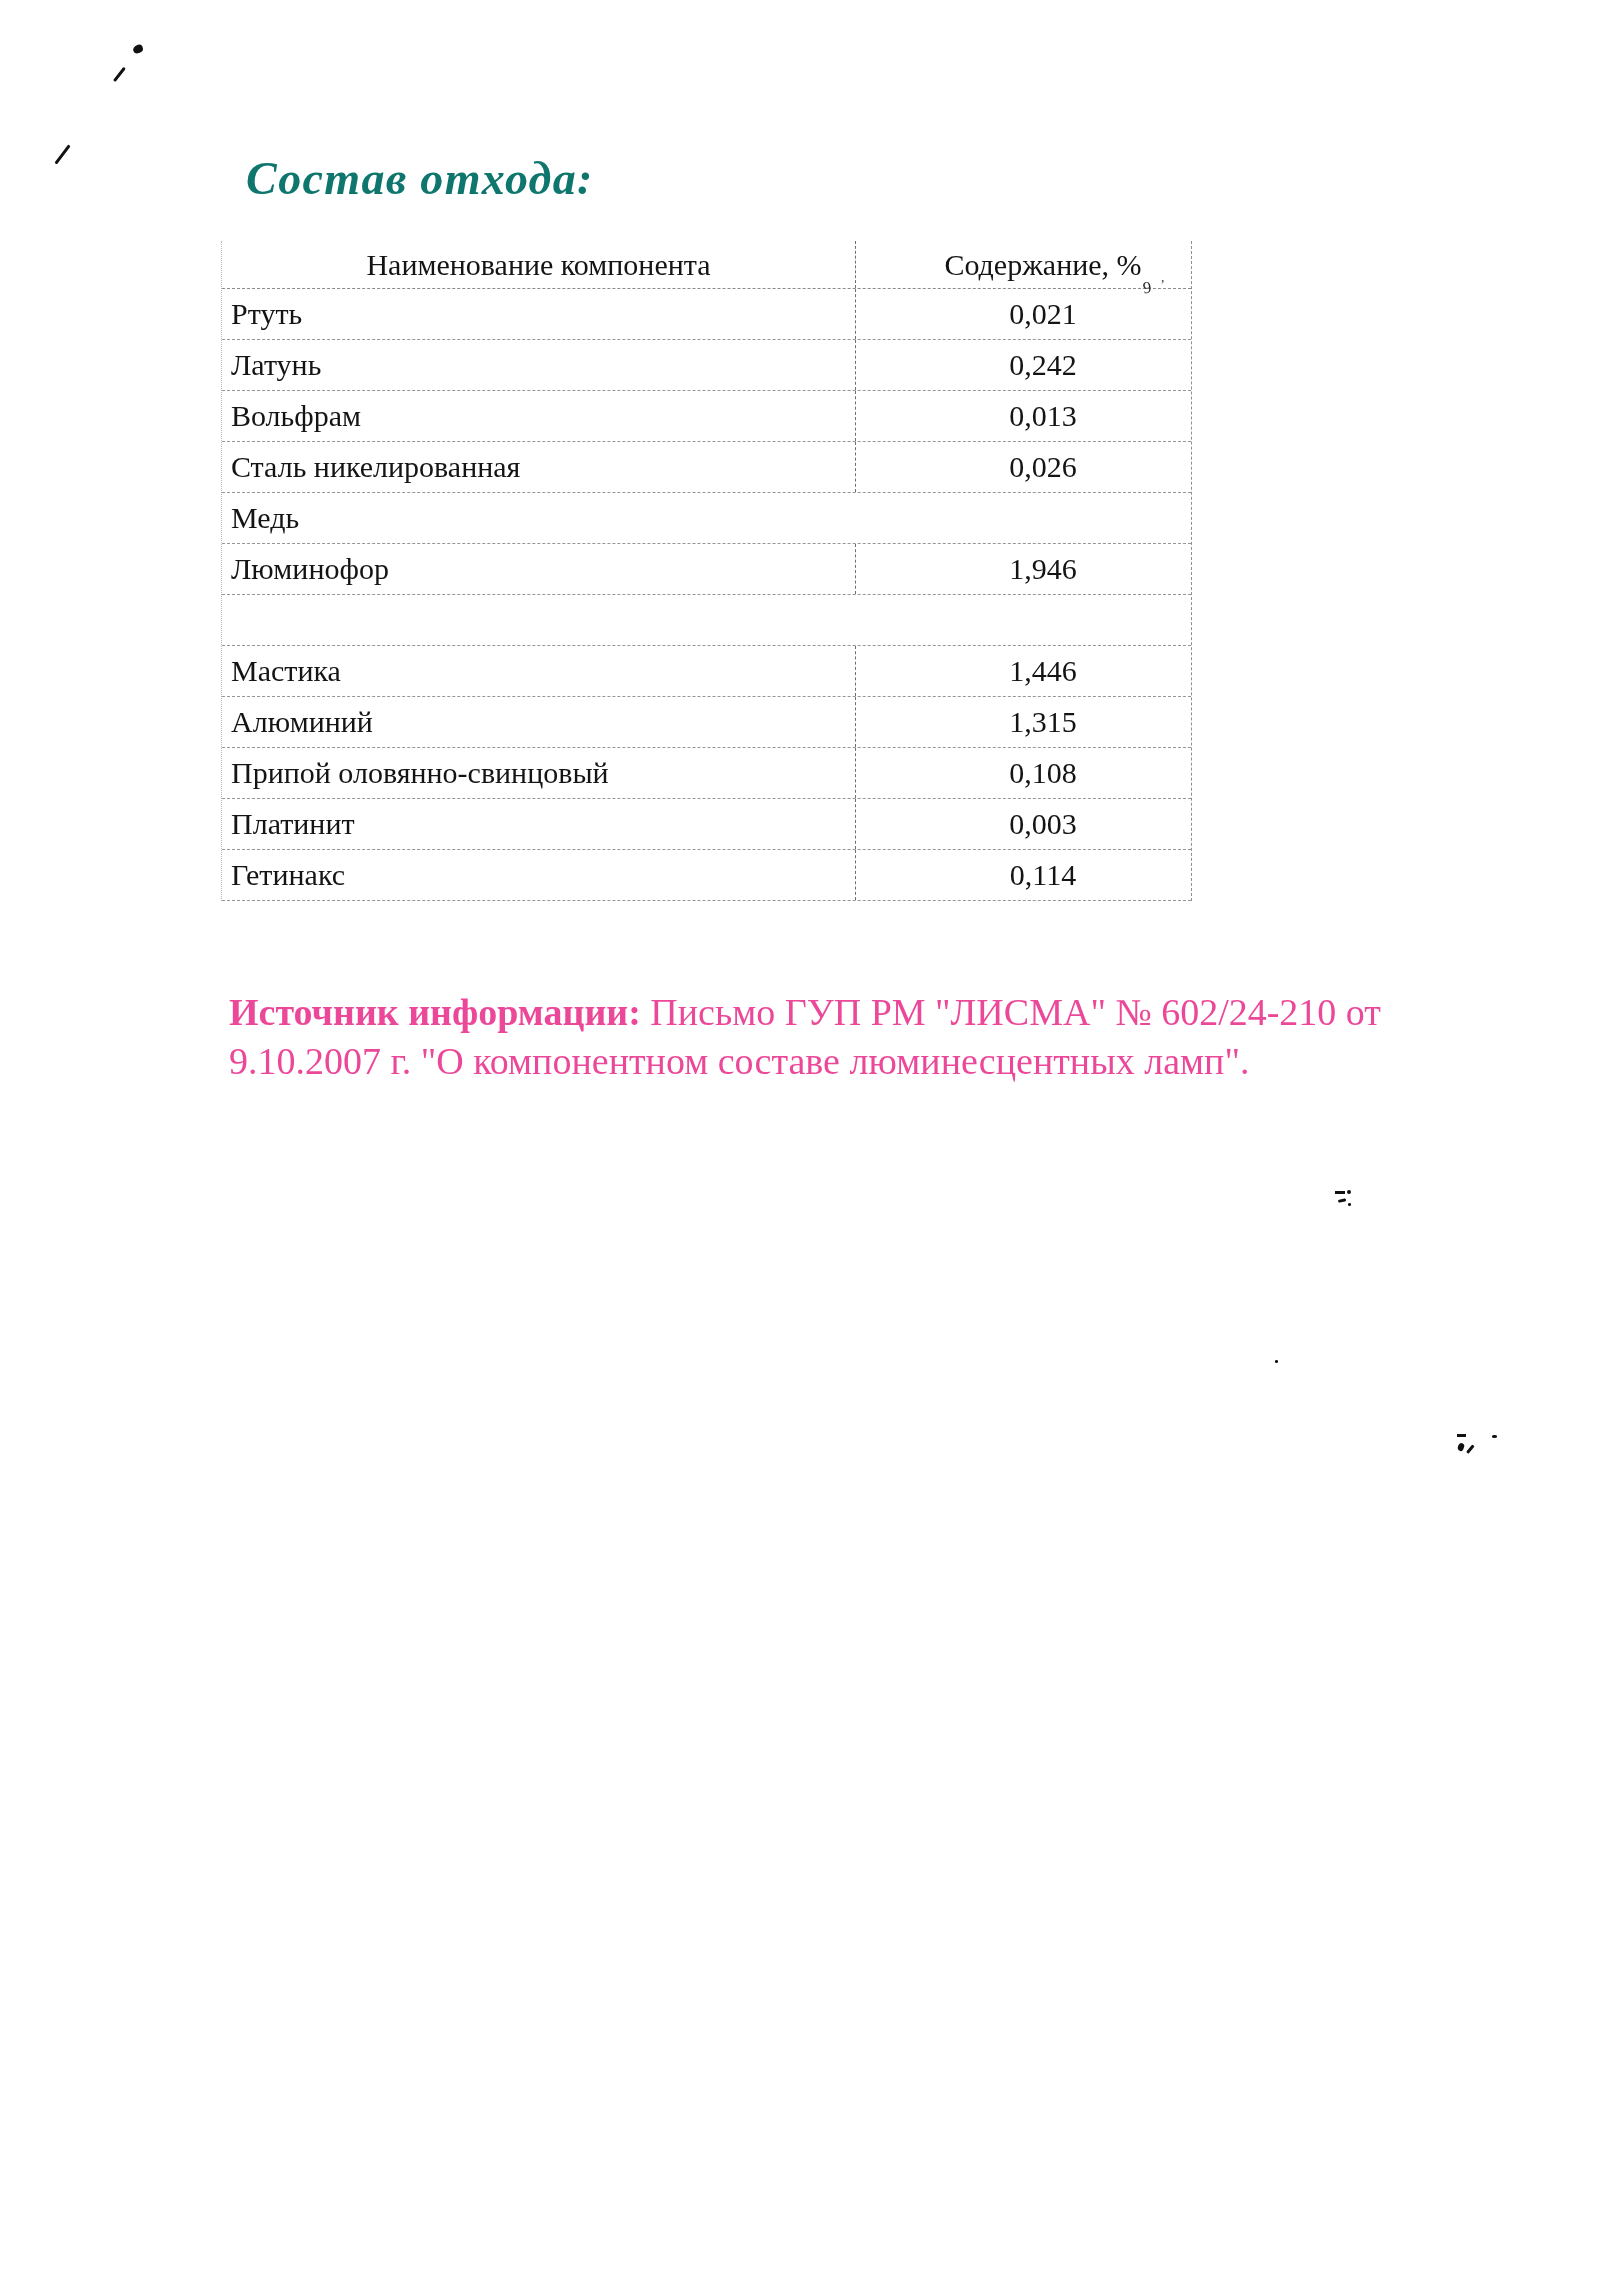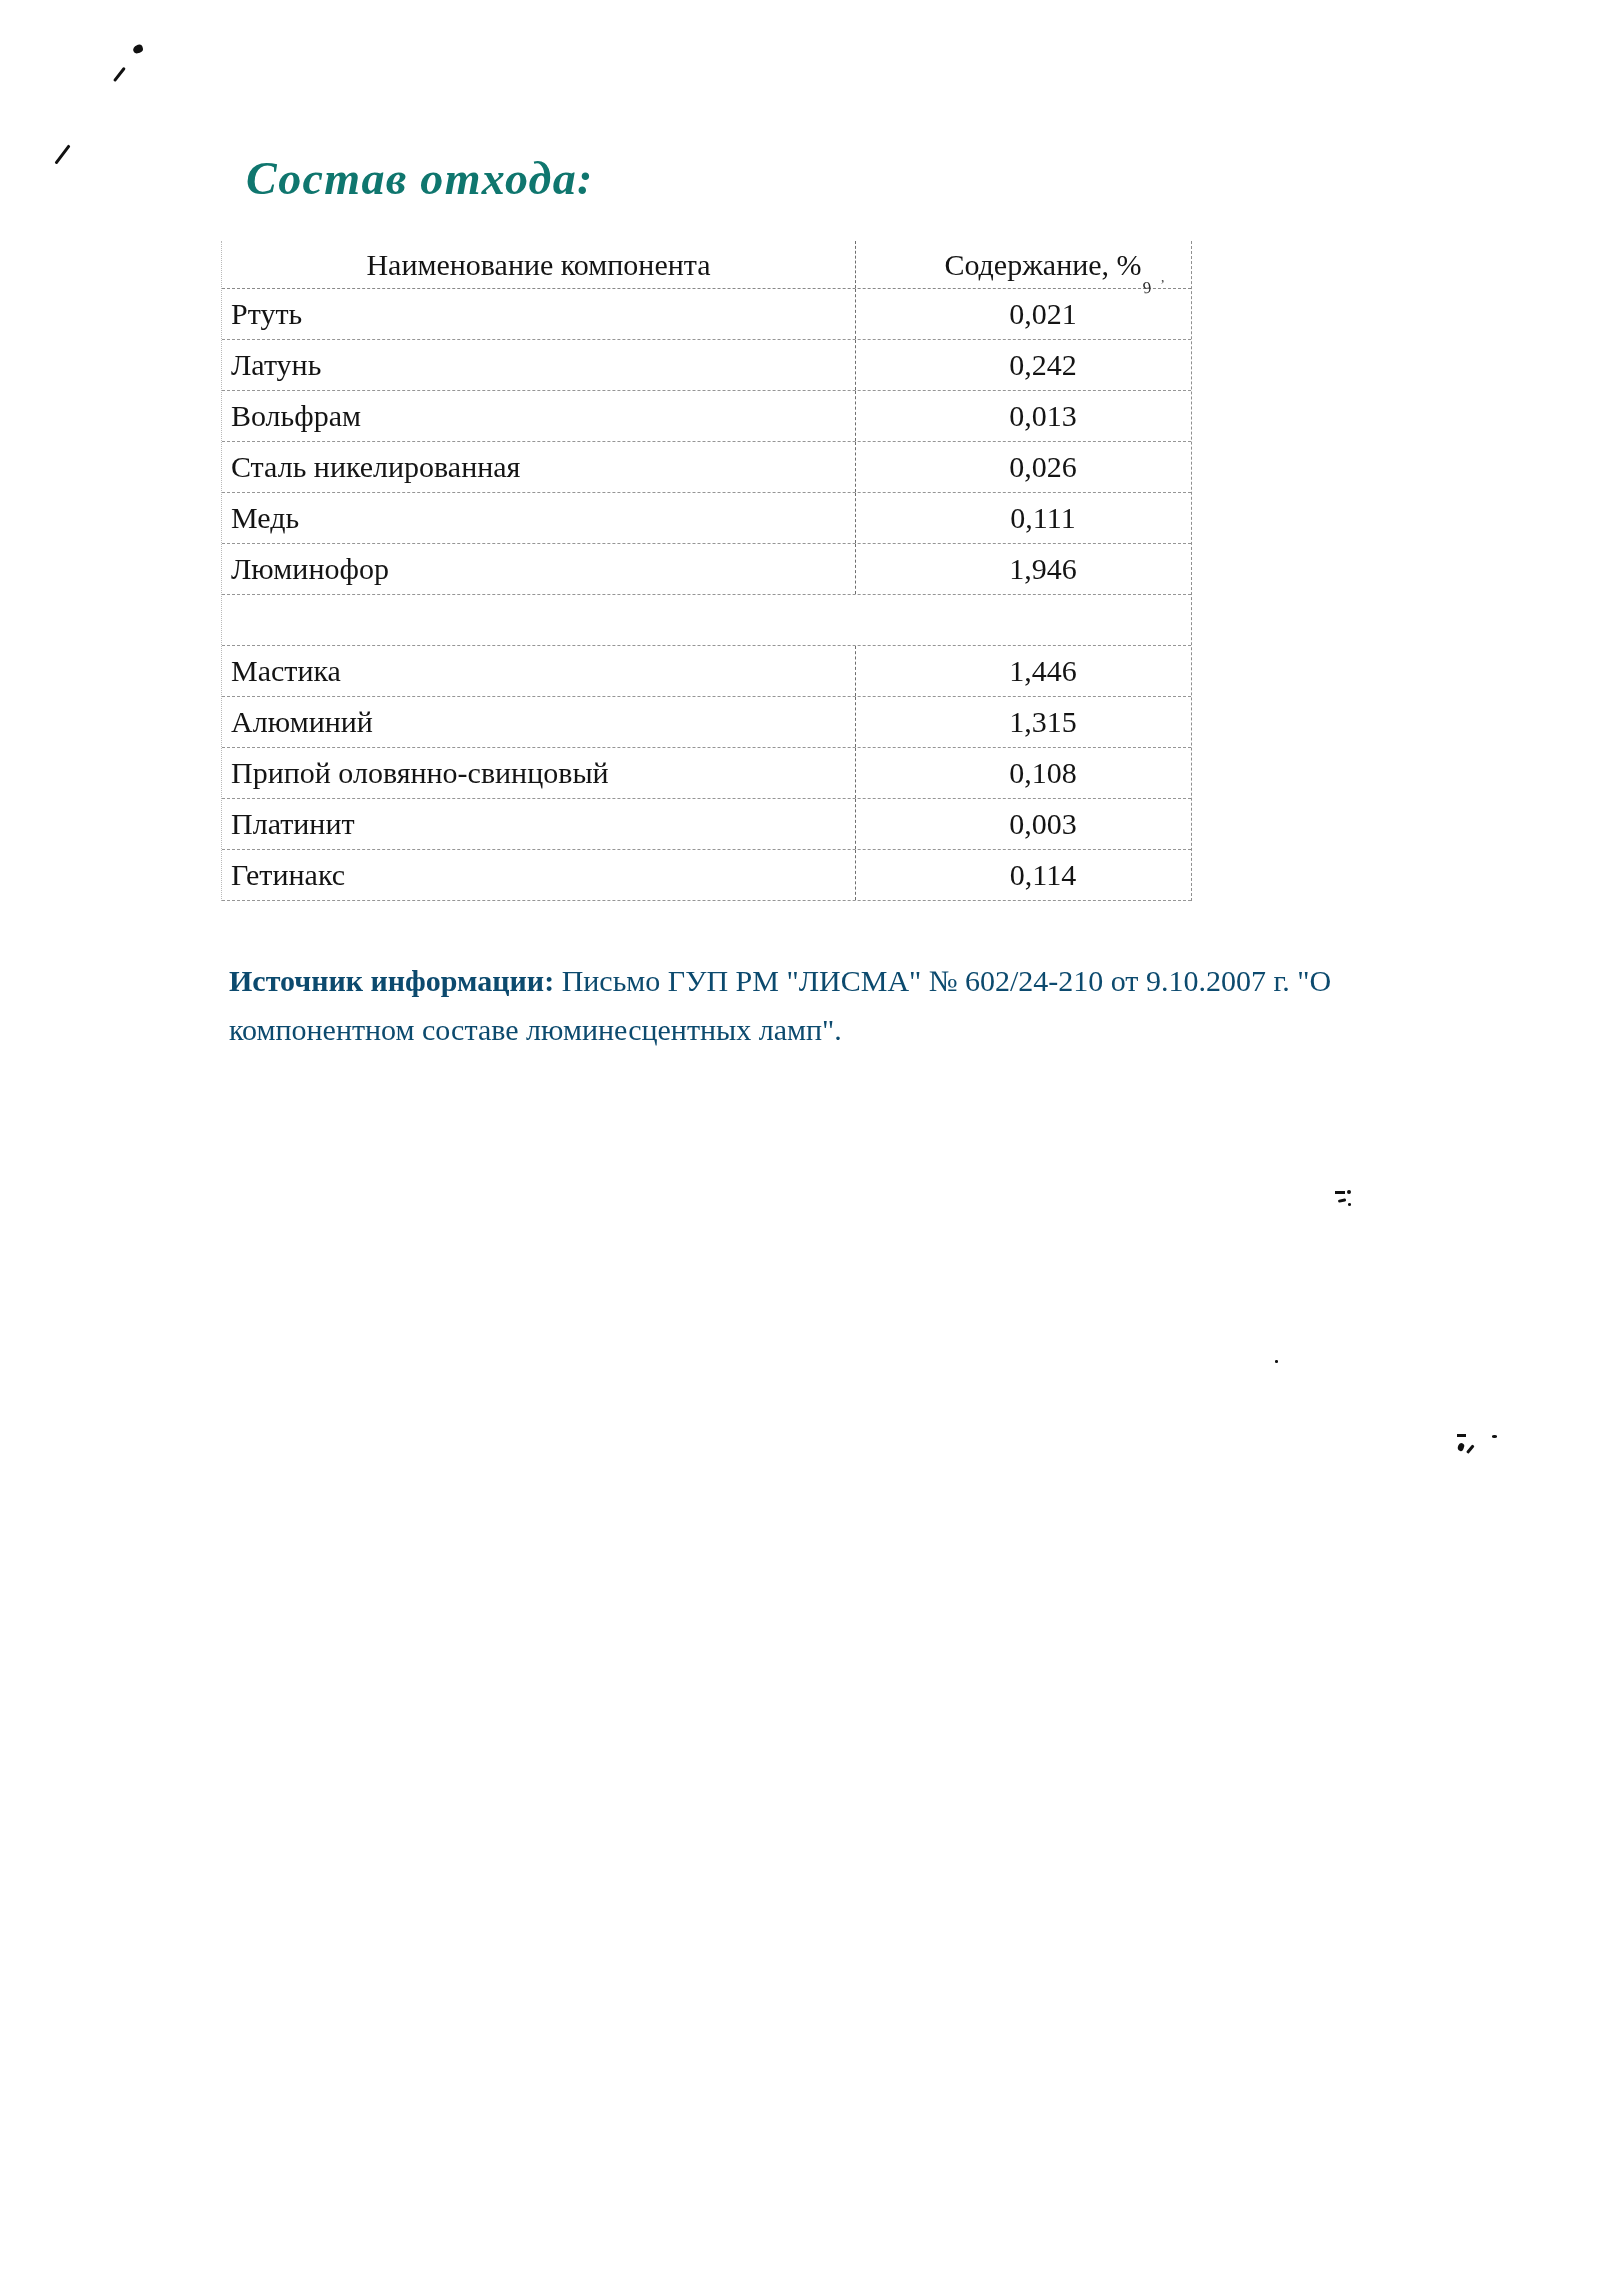--- a/index.html
+++ b/index.html
@@ -53,23 +53,23 @@
     position:absolute;right:40px;bottom:-9px;
     font-size:16.7px;color:#2a2a2a;
     transform:rotate(-8deg);
   }
   .hdr-mark-tick{
     position:absolute;right:26px;bottom:-5.2px;
     font-size:14px;color:#444;
   }
   
   .source{
-    position:absolute;left:229px;top:926px;width:1241px;
-    font-size:30px;line-height:49px;
-    color:#0c4a6e;
+    position:absolute;left:229px;top:950px;width:1241px;
+    font-size:38px;line-height:49px;
+    color:#ec4899;
   }
   .source b{font-weight:bold;}
   
   .speck{position:absolute;background:#111;}
   .sp-blob1{left:133px;top:45px;width:10.3px;height:8.4px;border-radius:60% 40% 50% 50%;transform:rotate(-20deg);}
   .sp-slash1{left:118px;top:66px;width:3.2px;height:16.7px;transform:rotate(38deg);border-radius:1.3px;}
   .sp-slash2{left:61px;top:143px;width:3.2px;height:23px;transform:rotate(37deg);border-radius:1.3px;}
   .sp-dash1{left:1335px;top:1191px;width:9.7px;height:3.2px;}
   .sp-dot1{left:1347px;top:1190px;width:3.9px;height:3.9px;border-radius:50%;}
   .sp-tilde1{left:1338px;top:1199px;width:8.4px;height:2.6px;transform:rotate(-12deg);border-radius:1.3px;}
@@ -125,21 +125,20 @@
       <div class="cell value">0,013</div>
     </div>
 
     <div class="t-row">
       <div class="cell name">Сталь никелированная</div>
       <div class="cell value">0,026</div>
     </div>
 
     <div class="t-row">
       <div class="cell name">Медь</div>
-      <div class="cell value">0,111</div>
     </div>
 
     <div class="t-row">
       <div class="cell name">Люминофор</div>
       <div class="cell value">1,946</div>
     </div>
 
     <div class="t-row">
     </div>
 

